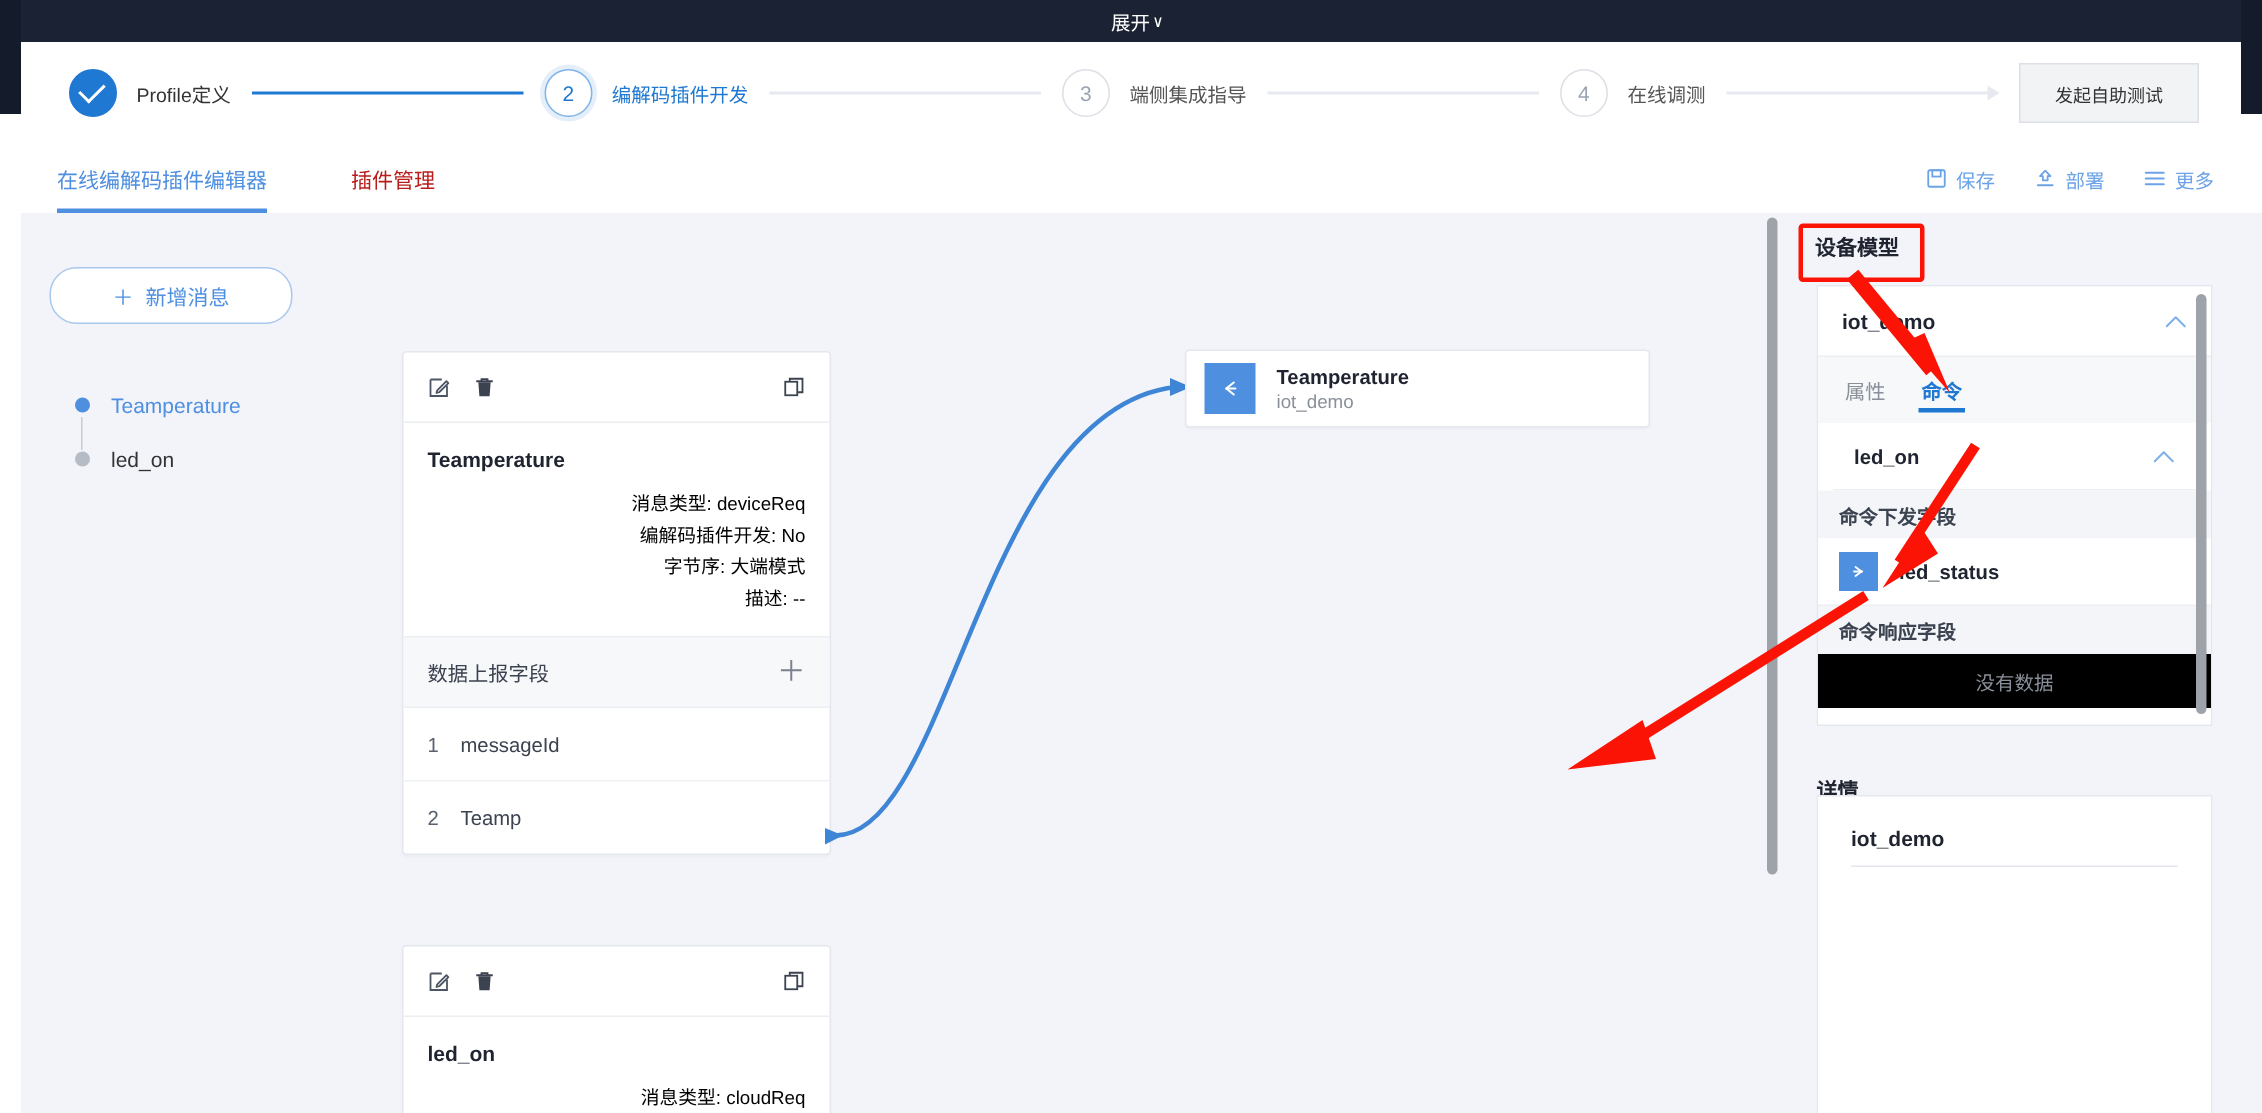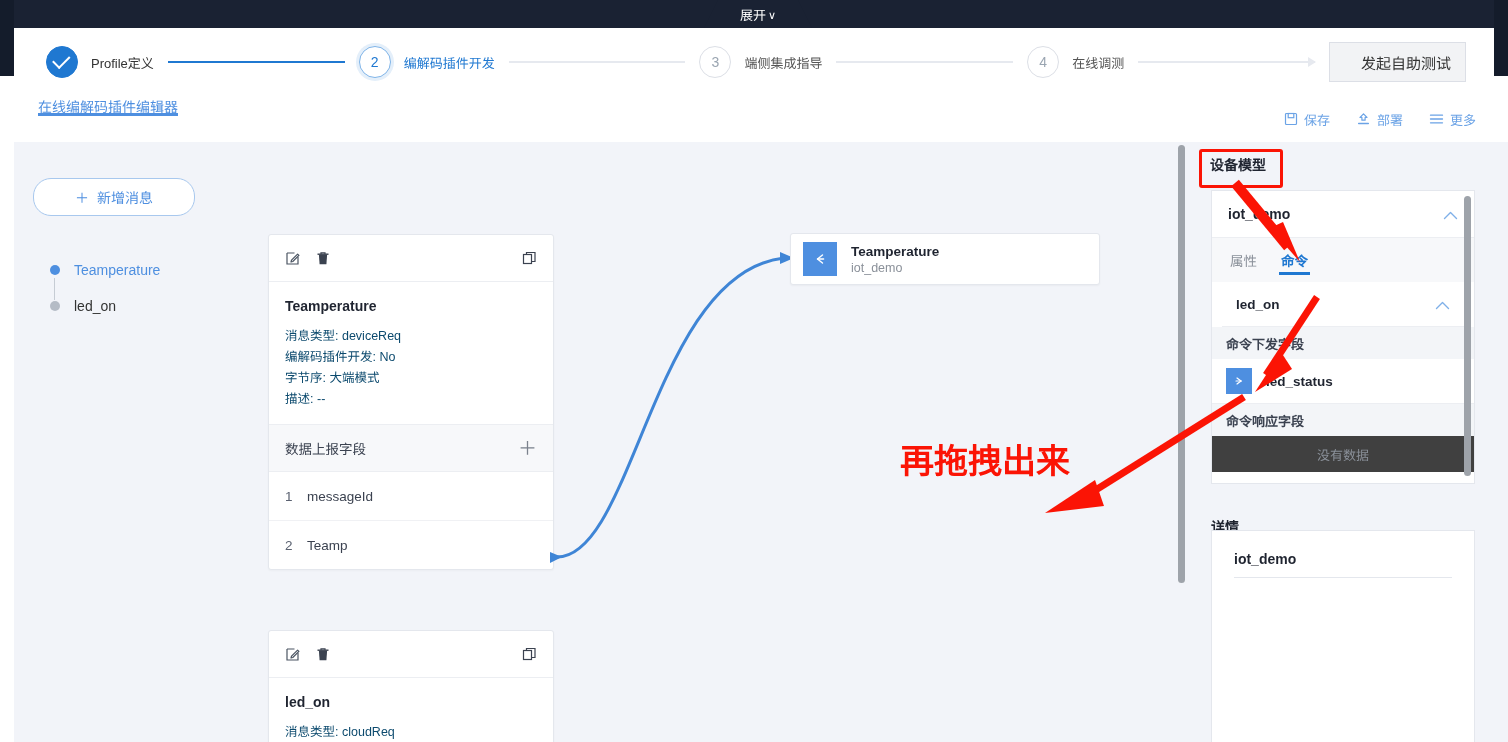--- a/index.html
+++ b/index.html
@@ -15,21 +15,21 @@
 
   
   .dark-band{position:absolute;left:0;top:0;width:1508px;height:28px;background:#1a2233;}
   .dark-left{position:absolute;left:0;top:0;width:14px;height:76px;background:#141c2b;}
   .dark-right{position:absolute;left:1494px;top:0;width:14px;height:76px;background:#141c2b;}
   .expand-tab{
     position:absolute;left:704px;top:0;width:108px;height:28px;
     background:#1a2233;color:#ffffff;font-size:13px;
     display:flex;align-items:center;justify-content:center;gap:2px;
     clip-path:polygon(14px 0,94px 0,108px 28px,0 28px);
-    cursor:pointer;z-index:5;
+    cursor:pointer;z-index:5;font-family:Liberation Mono, monospace;
   }
   .expand-tab .cv{font-size:11px;transform:translateY(1px);}
   .band-notch-l{position:absolute;left:690px;top:28px;width:22px;height:14px;background:#1a2233;
     clip-path:polygon(0 0,22px 0,22px 0,14px 14px,0 14px);}
   .band-notch-r{position:absolute;left:800px;top:28px;width:22px;height:14px;background:#1a2233;
     clip-path:polygon(0 0,22px 0,22px 14px,8px 14px);}
 
   
   .stepper-bar{position:absolute;left:14px;top:28px;width:1480px;height:68px;background:#fff;}
   .stepper{position:absolute;left:46px;top:44px;width:1420px;height:36px;display:flex;align-items:center;}
@@ -48,28 +48,27 @@
   .step-label.done{color:#333;}
   .step-label.current{color:#1f78d1;}
   .step-label.todo{color:#555;}
   .line{height:2px;background:#e6e9ef;flex:1 1 auto;margin:0 14px;}
   .line.active{background:#1f78d1;height:2px;}
   .line.arrow{position:relative;}
   .line.arrow:after{content:"";position:absolute;right:-1px;top:-4px;
     border-left:8px solid #e6e9ef;border-top:5px solid transparent;border-bottom:5px solid transparent;}
   .self-test-btn{
     flex:0 0 auto;width:118px;height:38px;background:#f2f3f5;border:1px solid #dcdfe6;
-    color:#333;font-size:15px;display:flex;align-items:center;justify-content:center;
+    color:#333;font-size:12px;display:flex;align-items:center;justify-content:center;
     cursor:pointer;
-    padding-left:17px;
   }
 
   
   .tabrow{position:absolute;left:14px;top:96px;width:1480px;height:46px;background:#fff;border-bottom:1px solid #e8eaef;}
-  .tabs{position:absolute;left:24px;top:0;height:46px;display:flex;align-items:center;gap:56px;flex-direction:column;}
+  .tabs{position:absolute;left:24px;top:0;height:46px;display:flex;align-items:center;gap:56px;}
   .tab{font-size:14px;color:#b91c1c;height:46px;display:flex;align-items:center;cursor:pointer;position:relative;}
   .tab.active{color:#4e8fe0;}
   .tab.active:after{content:"";position:absolute;left:0;right:0;bottom:0;height:3px;background:#4e8fe0;}
   .tools{position:absolute;right:18px;top:0;height:46px;display:flex;align-items:center;gap:26px;}
   .tool{display:flex;align-items:center;gap:6px;color:#6ba3e6;font-size:13px;cursor:pointer;}
   .tool svg{display:block;}
 
   
   .canvas{position:absolute;left:14px;top:142px;width:1176px;height:600px;background:#f2f4f9;overflow:hidden;}
   .addbtn{
@@ -88,21 +87,21 @@
   
   .card{
     position:absolute;background:#fff;border:1px solid #e4e7ed;border-radius:3px;
     box-shadow:0 1px 2px rgba(0,0,0,.03);width:284px;
   }
   .card-top{height:46px;border-bottom:1px solid #eceef2;display:flex;align-items:center;padding:0 16px;}
   .card-top .ic{color:#4b5563;cursor:pointer;margin-right:16px;display:flex;}
   .card-top .spacer{flex:1;}
   .card-body{padding:16px 16px 14px 16px;}
   .card-title{font-size:14px;font-weight:bold;color:#1f2430;margin-bottom:12px;}
-  .kv{font-size:12.5px;color:#0c4a6e;line-height:21px;}
+  .kv{font-size:12.5px;color:#000000;line-height:21px;text-align:right;}
   .card-sec{
     height:46px;background:#f7f8fa;border-top:1px solid #eceef2;border-bottom:1px solid #eceef2;
     display:flex;align-items:center;padding:0 16px;font-size:13.5px;color:#3b4250;
   }
   .card-sec .plus{margin-left:auto;font-size:19px;color:#7b828d;cursor:pointer;line-height:1;}
   .field-row{height:48px;display:flex;align-items:center;padding:0 16px;font-size:13.5px;color:#3b4250;border-bottom:1px solid #f0f1f4;}
   .field-row:last-child{border-bottom:none;}
   .field-row .idx{width:22px;color:#5a6170;}
 
   
@@ -129,21 +128,21 @@
   .mc-tabs{height:44px;background:#f7f8fa;display:flex;align-items:center;padding:0 18px;gap:24px;}
   .mtab{font-size:13.5px;color:#8a9099;height:44px;display:flex;align-items:center;cursor:pointer;position:relative;}
   .mtab.active{color:#1f78d1;font-weight:bold;}
   .mtab.active:after{content:"";position:absolute;left:-2px;right:-2px;bottom:7px;height:3px;background:#1f78d1;}
   .cmd-head{height:44px;background:#fff;display:flex;align-items:center;padding:0 14px;margin:0 10px;border-bottom:1px solid #eceef2;}
   .cmd-head .nm{font-size:13.5px;font-weight:bold;color:#1f2430;}
   .sub-head{height:32px;background:#f3f5f8;display:flex;align-items:center;padding:0 14px;font-size:13px;font-weight:bold;color:#3b4250;}
   .fld{height:44px;background:#fff;display:flex;align-items:center;padding:0 14px;border-bottom:1px solid #eceef2;}
   .fld .sq{width:26px;height:26px;background:#4e8fe0;display:flex;align-items:center;justify-content:center;flex:0 0 auto;}
   .fld .nm{margin-left:14px;font-size:13.5px;font-weight:bold;color:#1f2430;}
-  .nodata{height:36px;background:#404040;display:flex;align-items:center;justify-content:center;font-size:13px;color:#8a9099;text-align:center;}
+  .nodata{height:36px;background:#000000;display:flex;align-items:center;justify-content:center;font-size:13px;color:#8a9099;text-align:center;}
 
   .detail-title{position:absolute;left:1211px;top:496px;font-size:14px;font-weight:bold;color:#1f2430;margin-top:20px;}
   .detail-card{position:absolute;left:1211px;top:530px;width:262px;height:212px;background:#fff;border:1px solid #e4e7ed;}
   .detail-card .dn{margin:20px 0 0 22px;font-size:14px;font-weight:bold;color:#1f2430;}
   .detail-card .dline{margin:10px 22px 0 22px;height:1px;background:#e4e7ed;}
 
   
   .sb{position:absolute;background:#9ea3aa;border-radius:5px;cursor:pointer;}
   .sb-canvas{left:1178px;top:145px;width:7px;height:438px;}
   .sb-model{left:1464px;top:196px;width:7px;height:280px;}
@@ -408,15 +407,14 @@
       <path d="M1317 297 L1266 375" stroke="#fb1405" stroke-width="7" stroke-linecap="butt"></path>
       <path d="M1281 352 L1255 392 L1292 369 Z" fill="#fb1405"></path>
     </g>
 
     <g>
       <path d="M1244 397 L1075 503" stroke="#fb1405" stroke-width="7" stroke-linecap="butt"></path>
       <path d="M1095 480 L1045 513 L1104 506 Z" fill="#fb1405"></path>
     </g>
   </svg>
 
-  <div class="ann-text">再拖拽出来</div>
 
 </div>
 
 </body></html>

